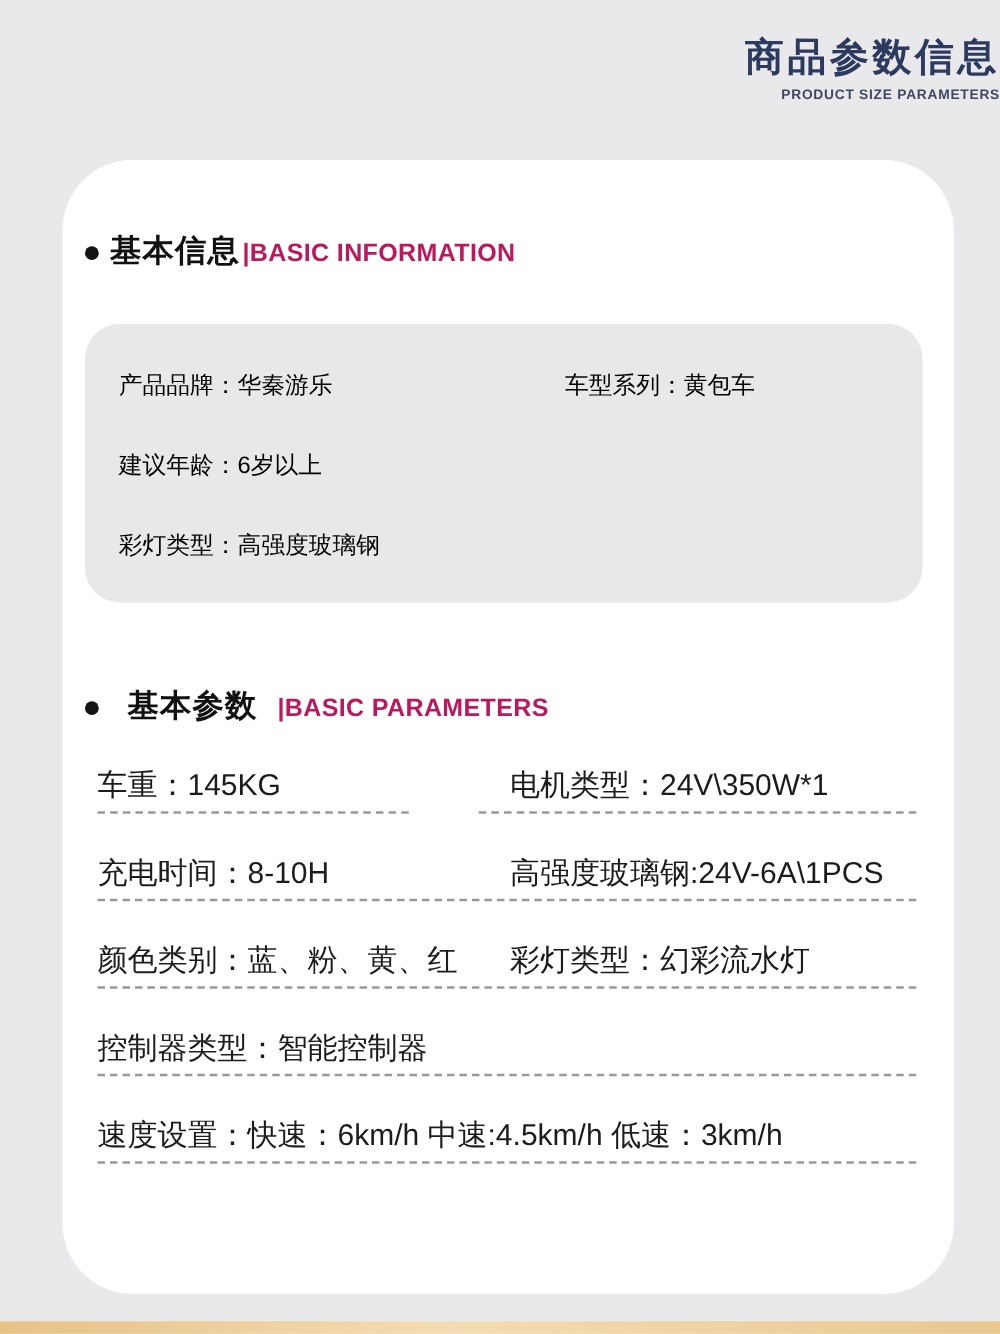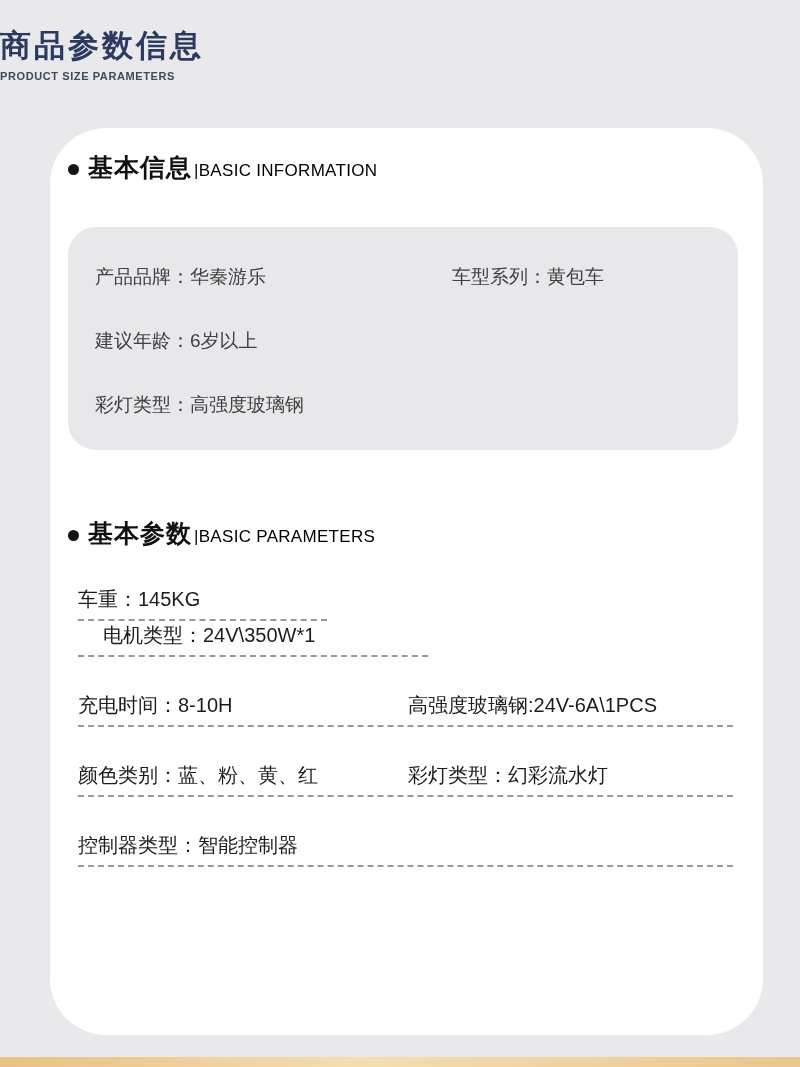--- a/index.html
+++ b/index.html
@@ -4,55 +4,55 @@
 <style>
   * { margin:0; padding:0; box-sizing:content-box; }
   html,body { width:800px; height:1067px; }
   body {
     position:relative;
     background:#e9e9eb;
     font-family:"Liberation Sans","DejaVu Sans",sans-serif;
     color:#1a1a1a;
     overflow:hidden;
   }
-  .page-header { position:absolute; top:26px; left:0; width:800px; text-align:left; }
+  .page-header { position:absolute; top:26px; left:0; width:800px; text-align:right; }
   .page-title {
     font-size:31px; font-weight:700; color:#2c3a5f; letter-spacing:3px; line-height:40px;
   }
   .page-subtitle {
     margin-top:4px; font-size:11px; font-weight:600; color:#3e4862; letter-spacing:0.6px;
   }
   .card {
     position:absolute; left:50px; top:128px;
     width:713px; height:907px;
     background:#ffffff; border-radius:56px;
   }
   .sec-header { display:flex; align-items:baseline; margin-left:18px; line-height:30px; }
-  .sec-header.first  { padding-top:24px; }
-  .sec-header.second { margin-top:68px; }
+  .sec-header.first  { padding-top:58px; }
+  .sec-header.second { margin-top:68px;gap:14px; }
   .bullet {
     width:11px; height:11px; border-radius:50%; background:#141414;
     align-self:center; margin-right:9px; flex:0 0 auto;
   }
   .sec-title-zh { font-size:25px; font-weight:800; color:#111; letter-spacing:1px; }
-  .sec-title-en { font-size:17px; font-weight:400; color:#000000; margin-left:2px; letter-spacing:0.3px; }
+  .sec-title-en { font-size:20px; font-weight:700; color:#be185d; margin-left:2px; letter-spacing:0.3px; }
 
   .info-box {
     margin:41px 0 0 18px; width:670px; height:223px;
     background:#e8e8ea; border-radius:28px;
     box-sizing:border-box; padding:36px 0 0 27px;
     display:flex; flex-direction:column; gap:36px;
   }
   .info-row {
     display:grid; grid-template-columns:357px 1fr;
-    font-size:19px; line-height:28px; color:#404040; white-space:nowrap;
+    font-size:19px; line-height:28px; color:#000000; white-space:nowrap;
   }
 
   .params { margin:33px 0 0 28px; width:655px; }
-  .p-row { font-size:20px; font-weight:500; color:#1c1c1c; line-height:28px; white-space:nowrap;flex-direction:column; }
+  .p-row { font-size:24px; font-weight:500; color:#1c1c1c; line-height:28px; white-space:nowrap; }
   .p-row.bordered {
     border-bottom:2px dashed #999;
     padding-bottom:6px; margin-bottom:34px;
   }
   .p-grid { display:grid; grid-template-columns:330px 1fr; }
   .p-row.split { display:flex; justify-content:space-between; margin-bottom:34px; border-bottom:none; }
   .split .cell-l {
     width:249px; border-bottom:2px dashed #999; padding-bottom:6px;
   }
   .split .cell-r {
@@ -122,17 +122,20 @@
         <div><span>彩灯类型：</span><span>幻彩流水灯</span></div>
       </div>
     </div>
 
     <div class="p-row bordered">
       <div class="p-grid">
         <div><span>控制器类型：</span><span>智能控制器</span></div>
       </div>
     </div>
 
+    <div class="p-row bordered last">
+      <div><span>速度设置：</span><span>快速：6km/h 中速:4.5km/h 低速：3km/h</span></div>
+    </div>
 
   </div>
 </main>
 
 <div class="bottom-strip"></div>
 
 </body></html>

